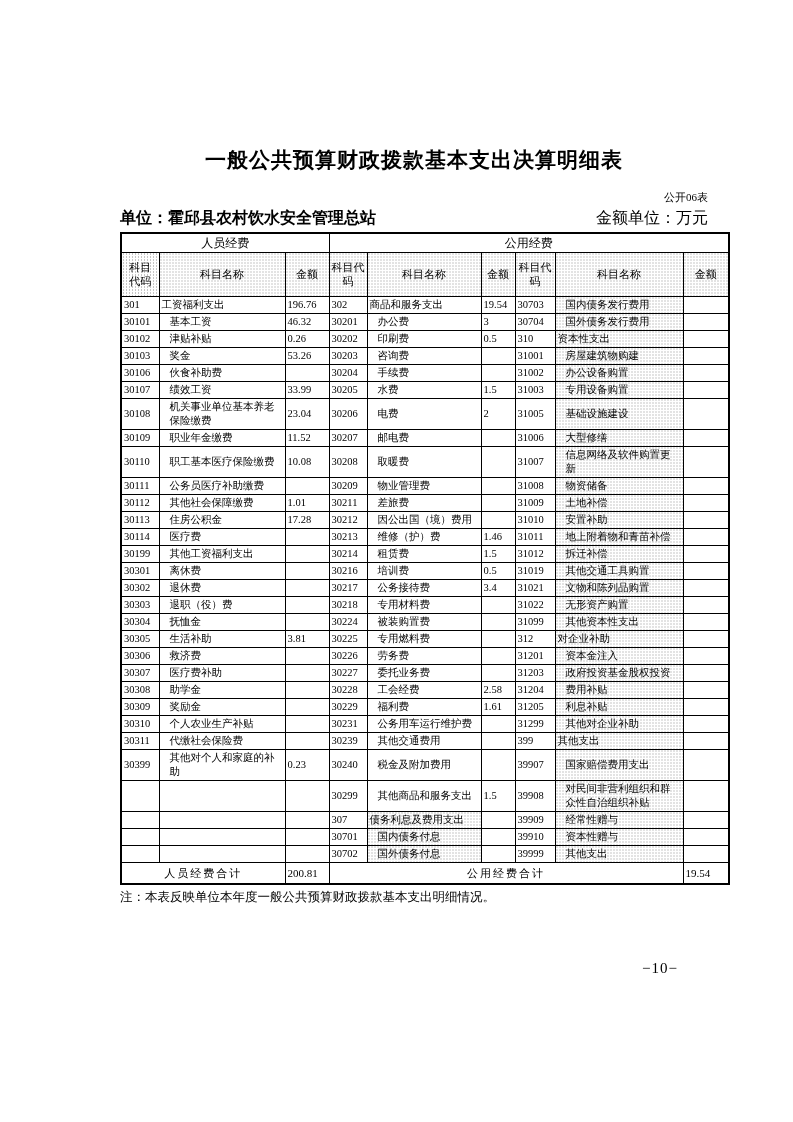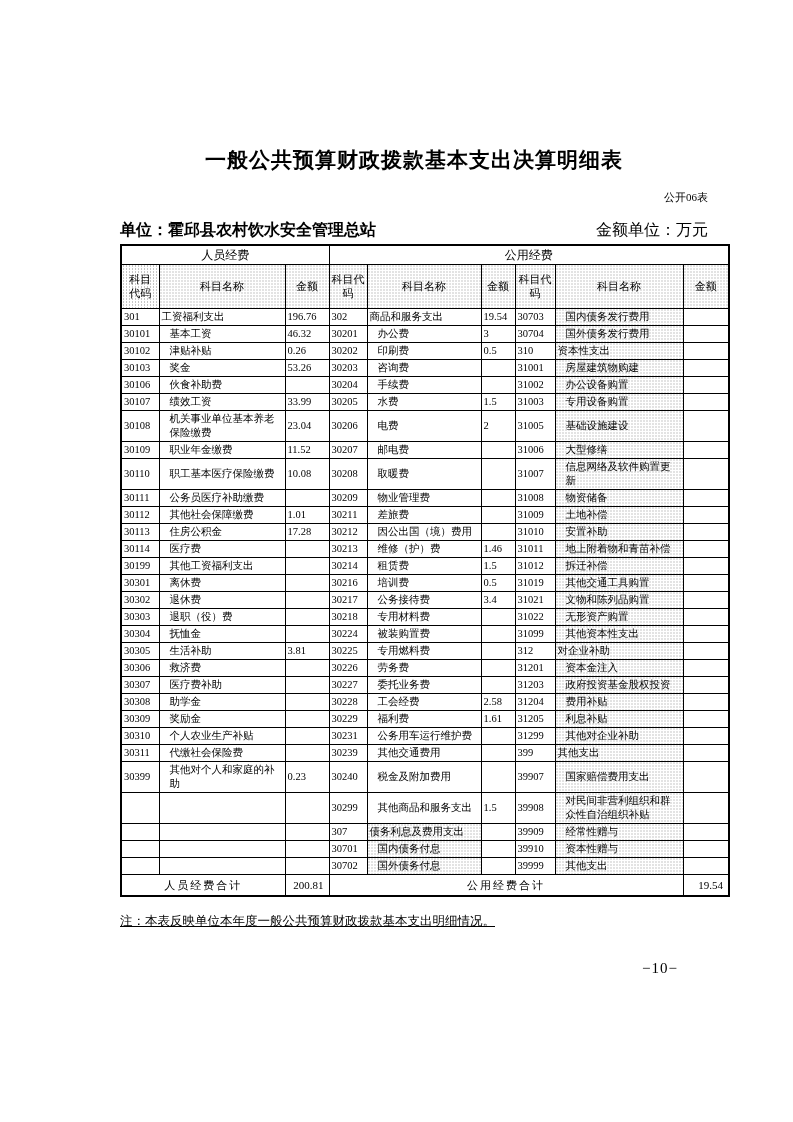--- a/index.html
+++ b/index.html
@@ -10,21 +10,21 @@
     color: #000;
     font-family: "Liberation Serif", "DejaVu Serif", serif;
     position: relative;
     overflow: hidden;
   }
   .sheet { position: absolute; left: 100px; top: 146px; width: 608px; padding-left: 20px; }
   .title {
     font-size: 21px; font-weight: bold; text-align: center;
     margin: 0 0 16px 0; letter-spacing: 1px;
   }
-  .code-line { text-align: right; font-size: 11px; margin-bottom: 15px; }
+  .code-line { text-align: right; font-size: 11px; margin-bottom: 3px; }
   .meta-line { display: flex; justify-content: space-between; align-items: flex-end; font-size: 16px; margin-bottom: 3px; }
   .meta-line .unit { font-weight: bold; }
   table { border-collapse: collapse; width: 608px; table-layout: fixed; border: 2px solid #000; }
   th, td {
     border: 1px solid #000;
     padding: 1px 2px;
     font-size: 10.5px;
     line-height: 14px;
     font-weight: normal;
     vertical-align: middle;
@@ -32,26 +32,26 @@
     word-break: break-all;
   }
   thead tr.group-row th { font-size: 12px; height: 19px; text-align: center; margin-top: 36px; }
   thead tr.cols-row th { height: 44px; font-size: 11px; line-height: 14px; text-align: center; }
   td.code { text-align: left; }
   td.name { text-align: left; }
   td.name.indent { padding-left: 10px; }
   td.amt { text-align: left; }
   tfoot td { height: 22px; font-size: 11px; }
   .total-label { text-align: center; letter-spacing: 2px; margin-top: 48px; }
-  .total-amt { text-align: right; padding-right: 5px; margin-left: 17px; }
+  .total-amt { padding-right: 5px; margin-left: 17px; }
   .hatch {
     background-image: radial-gradient(circle, #8d8d8d 0.55px, rgba(0,0,0,0) 0.85px);
     background-size: 3px 3px;
   }
-  .note { font-size: 12.5px; margin-top: 16px; text-decoration: underline; }
+  .note { font-size: 12.5px; margin-top: 4px; }
   .page-num {
     position: absolute; left: 642px; top: 960px;
     font-size: 15px; letter-spacing: 1px;
   }
 </style>
 </head>
 <body>
 
 <div class="sheet">
 

